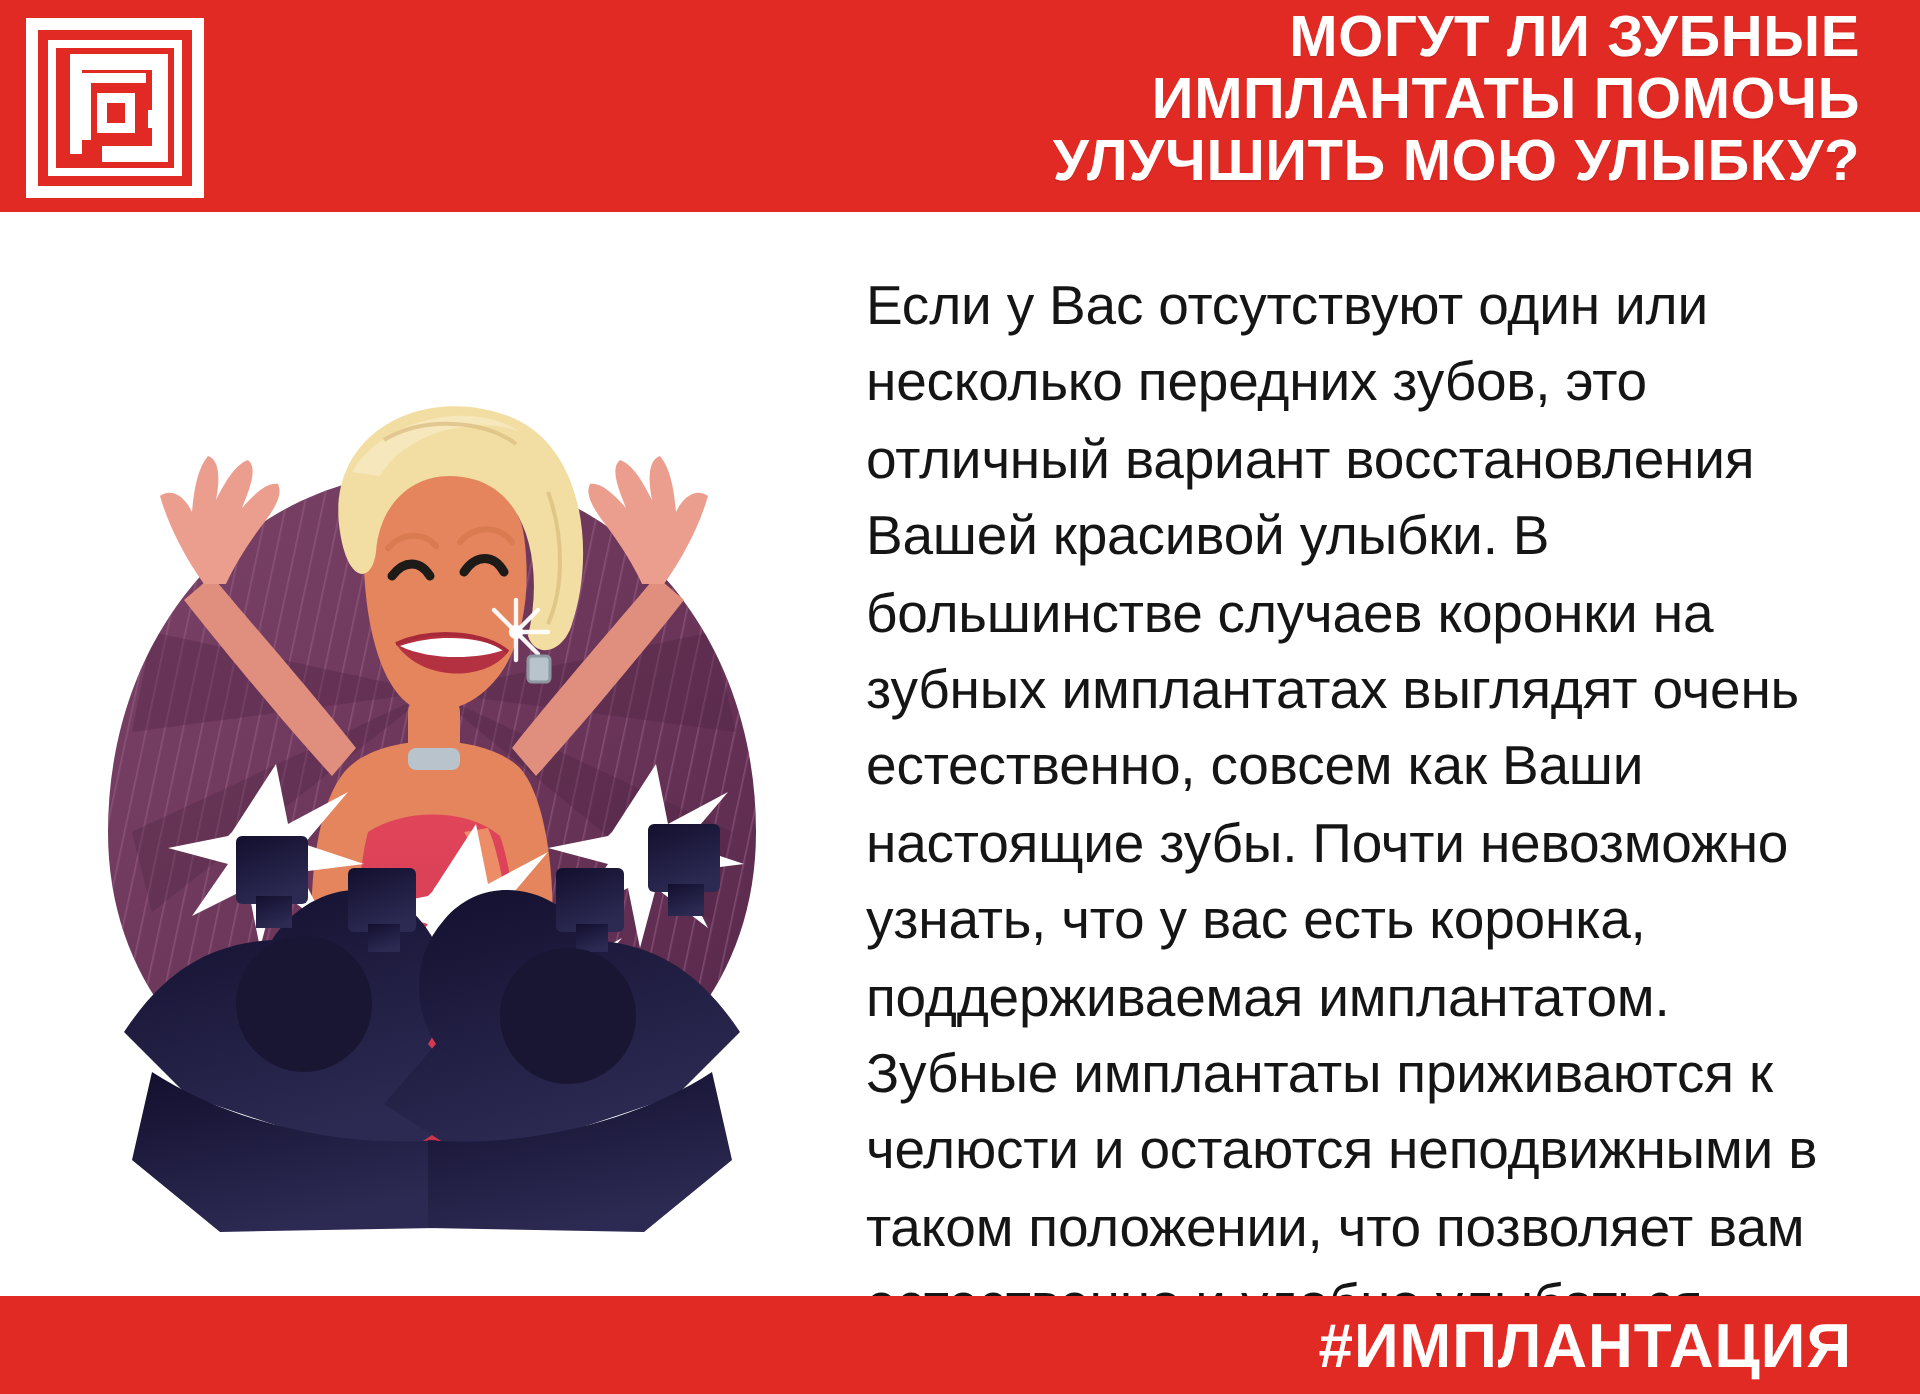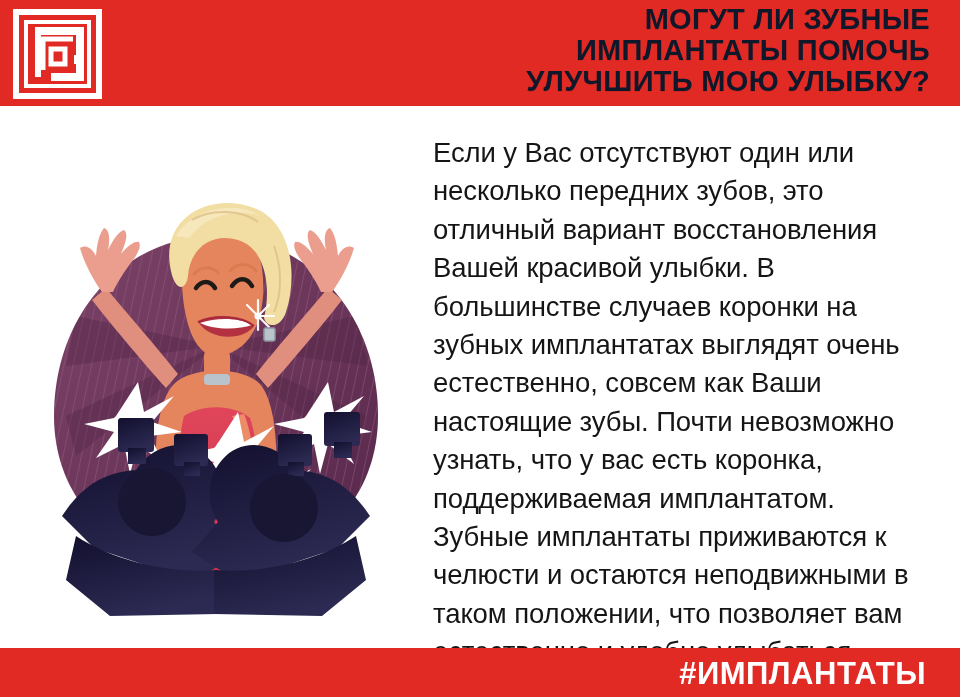--- a/index.html
+++ b/index.html
@@ -25,21 +25,21 @@
     position:absolute; left:13px; top:9px;
     width:89px; height:90px;
   }
   .logo-wrap svg { display:block; width:89px; height:90px; }
 
   .header-title {
     position:absolute;
     right:30px; top:4px;
     width:680px;
     text-align:right;
-    color:#0f172a;
+    color:#ffffff;
     font-weight:bold;
     font-size:29px;
     line-height:31px;
     letter-spacing:0.3px;
     white-space:pre-line;
     text-shadow:0 1px 0 rgba(0,0,0,.08);
   }
 
   
   .body-area {
@@ -268,16 +268,16 @@
           <circle cx="146" cy="386" r="34"></circle>
           <circle cx="278" cy="392" r="34"></circle>
         </g>
       </svg>
     </div>
 
     <div class="body-text">Если у Вас отсутствуют один или несколько передних зубов, это отличный вариант восстановления Вашей красивой улыбки. В большинстве случаев коронки на зубных имплантатах выглядят очень естественно, совсем как Ваши настоящие зубы. Почти невозможно узнать, что у вас есть коронка, поддерживаемая имплантатом. Зубные имплантаты приживаются к челюсти и остаются неподвижными в таком положении, что позволяет вам естественно и удобно улыбаться.</div>
   </div>
 
   <div class="footer-bar">
-    <div class="footer-tag">#ИМПЛАНТАТЫ</div>
+    <div class="footer-tag">#ИМПЛАНТАЦИЯ</div>
   </div>
 
 </div>
 
 </body></html>

